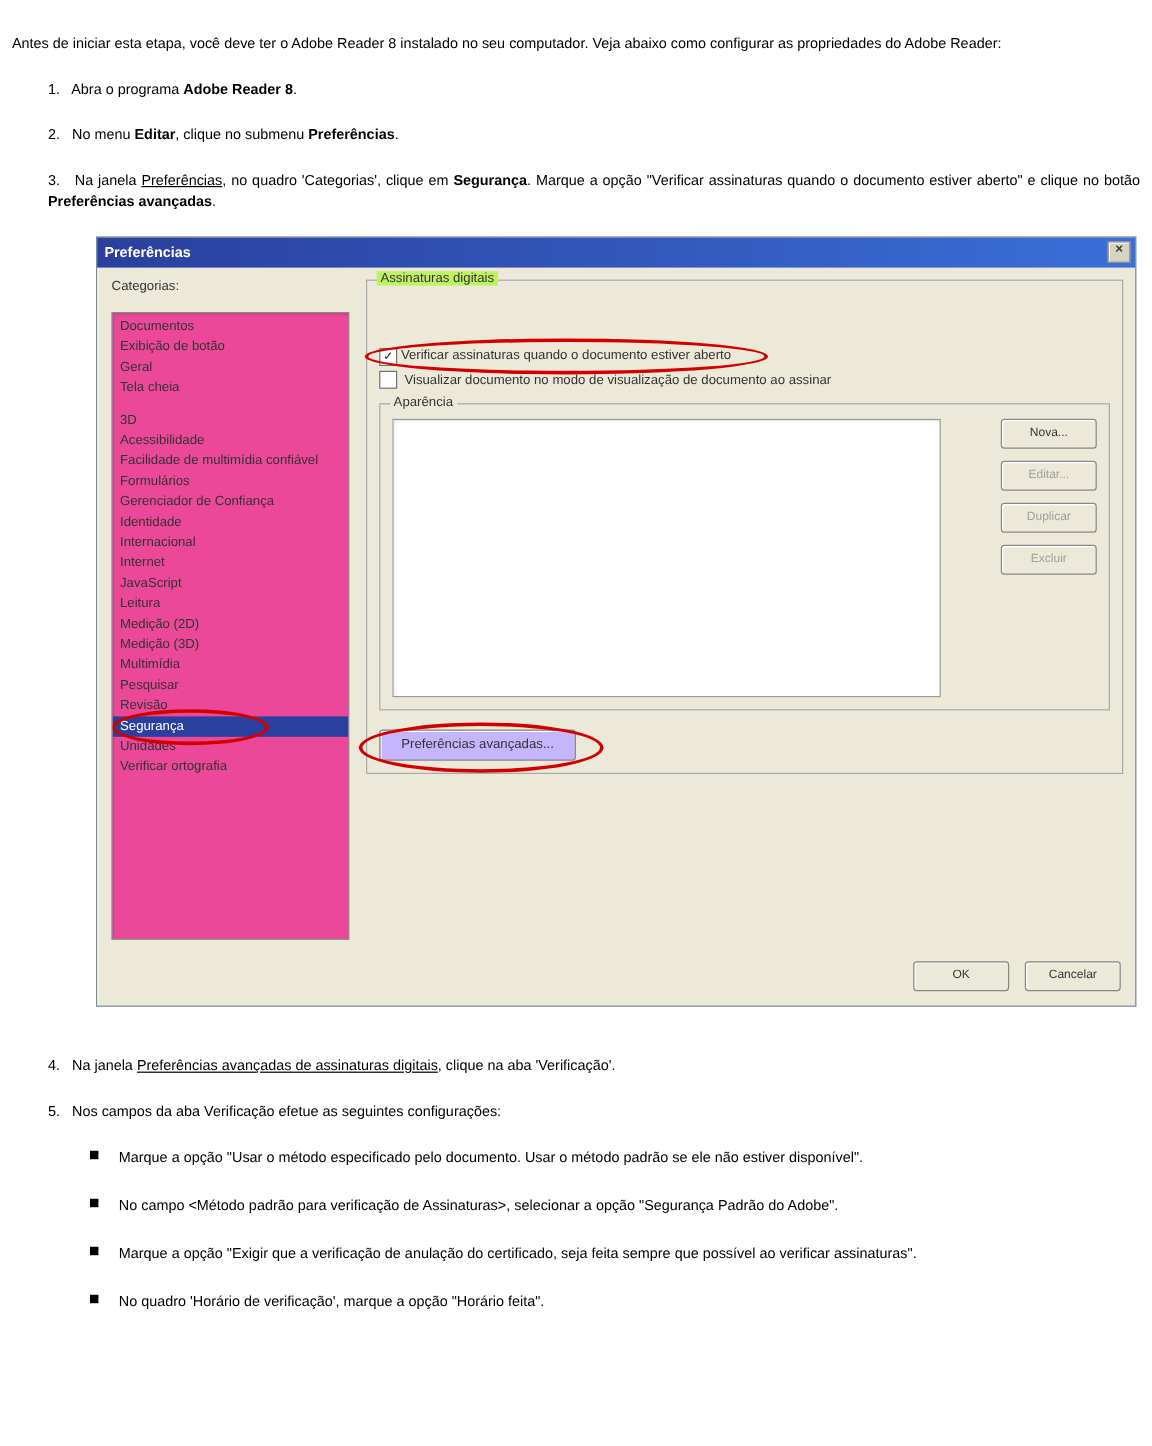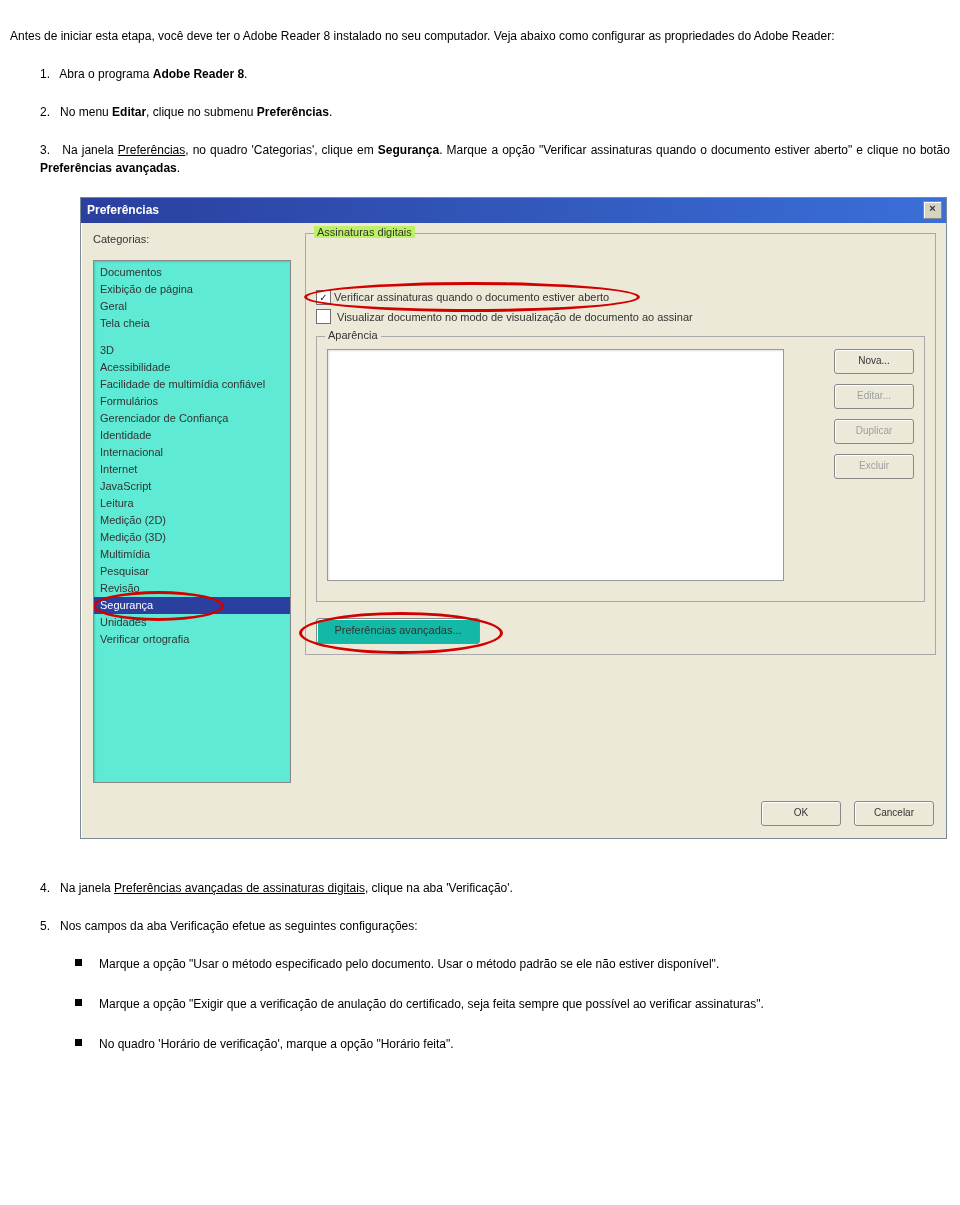--- a/index.html
+++ b/index.html
@@ -48,21 +48,21 @@
     box-shadow: 1px 1px 0 #fff inset;
     text-align: center;
     line-height: 13px;
     font-family: Arial;
     font-size: 11px;
   }
   .dialog-body { padding: 10px 10px 12px 12px; display: flex; gap: 14px; }
   .leftcol { width: 198px; }
   .label-top { color: #333; margin-bottom: 15px; }
   .listbox {
-    background: #5eead4;
+    background: #ec4899;
     border: 1px solid #888;
     box-shadow: inset 1px 1px 2px rgba(0,0,0,0.15);
     height: 518px;
     padding: 3px 0 0 0;
     font-size: 11px;
     color: #333;
     overflow: hidden;
   }
   .listbox .li { padding: 1px 6px; line-height: 15px; white-space: nowrap; }
   .listbox .sep { height: 10px; }
@@ -116,21 +116,21 @@
     position: absolute;
     left: -12px; top: -6px;
     width: 330px; height: 24px;
     border: 3px solid #d30000;
     border-radius: 50%;
     pointer-events: none;
   }
   .aparencia-box {
     border: 1px solid #a9a9a9;
     position: relative;
-    padding: 12px 10px 20px 10px;
+    padding: 12px 10px 10px 10px;
     height: 232px;
     display: flex;
     gap: 40px;
   }
   .aparencia-box .legend {
     position: absolute;
     top: -8px; left: 8px;
     background: #ece9d8;
     padding: 0 3px;
     color: #333;
@@ -156,21 +156,21 @@
     line-height: 21px;
     border-radius: 3px;
   }
   .winbtn.disabled { color: #9e9e9e; }
   .pref-adv {
     margin-top: 16px;
   }
   .pref-adv .winbtn2 {
     width: 162px;
     height: 24px;
-    background: #14b8a6;
+    background: #c4b5fd;
     border: 1px solid #888;
     box-shadow: 1px 1px 0 #fff inset;
     font-size: 11px;
     color: #333;
     text-align: center;
     line-height: 22px;
     border-radius: 3px;
     position: relative;
     display: inline-block;
   }
@@ -231,21 +231,21 @@
   <div class="dialog">
     <div class="titlebar">
       <span>Preferências</span>
       <span class="close-btn">×</span>
     </div>
     <div class="dialog-body">
       <div class="leftcol">
         <div class="label-top">Categorias:</div>
         <div class="listbox">
           <div class="li">Documentos</div>
-          <div class="li">Exibição de página</div>
+          <div class="li">Exibição de botão</div>
           <div class="li">Geral</div>
           <div class="li">Tela cheia</div>
           <div class="sep"></div>
           <div class="li">3D</div>
           <div class="li">Acessibilidade</div>
           <div class="li">Facilidade de multimídia confiável</div>
           <div class="li">Formulários</div>
           <div class="li">Gerenciador de Confiança</div>
           <div class="li">Identidade</div>
           <div class="li">Internacional</div>
@@ -302,15 +302,16 @@
     <span>Na janela </span><span class="underline">Preferências avançadas de assinaturas digitais</span><span>, clique na aba 'Verificação'.</span>
   </li>
   <li>
     <span class="num">5.</span>&nbsp;&nbsp;
     <span>Nos campos da aba Verificação efetue as seguintes configurações:</span>
   </li>
 </ol>
 
 <ul class="bullets">
   <li>Marque a opção "Usar o método especificado pelo documento. Usar o método padrão se ele não estiver disponível".</li>
+  <li>No campo &lt;Método padrão para verificação de Assinaturas&gt;, selecionar a opção "Segurança Padrão do Adobe".</li>
   <li>Marque a opção "Exigir que a verificação de anulação do certificado, seja feita sempre que possível ao verificar assinaturas".</li>
   <li>No quadro 'Horário de verificação', marque a opção "Horário feita".</li>
 </ul>
 
 </body></html>

